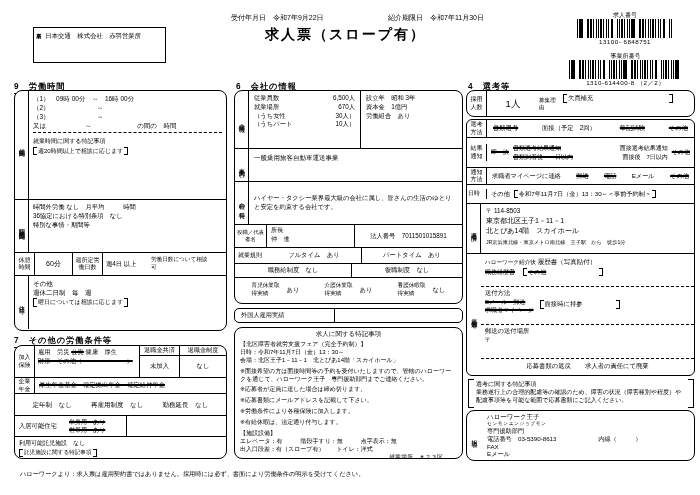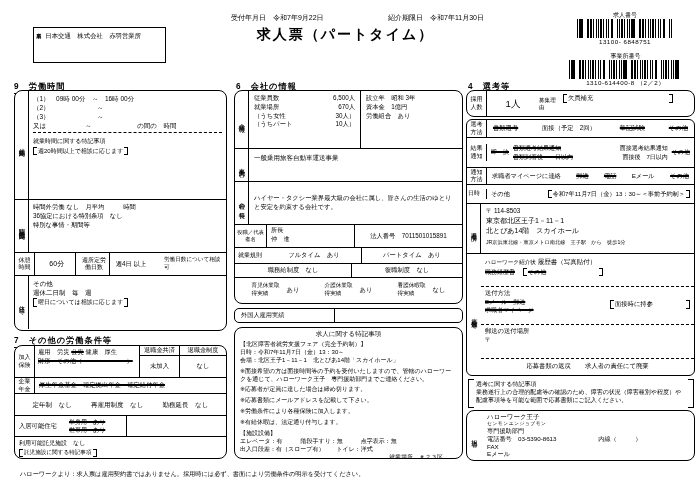--- a/index.html
+++ b/index.html
@@ -1,19 +1,19 @@
 <!DOCTYPE html>
 <html><head>
 <meta charset="utf-8">
 <style>
   * { box-sizing:border-box; margin:0; padding:0; }
   html,body { width:700px; height:495px; background:#fff; }
   body { font-family:"Liberation Sans","DejaVu Sans",sans-serif; color:#000; }
   .page { position:relative; width:700px; height:495px; background:#fff; overflow:hidden; font-size:7px; line-height:1.4; }
-  .row { display:flex;justify-content:space-between; }
+  .row { display:flex; }
   .grow { flex:1 1 auto; min-width:0; }
   .center { text-align:center; }
   .vmid { display:flex; align-items:center; }
   .struck { text-decoration:line-through; text-decoration-thickness:1.5px; }
   .t5 { font-size:5.2px; } .t55 { font-size:5.6px; } .t6 { font-size:6px; } .t63 { font-size:6.3px; } .t65 { font-size:6.5px; } .t7 { font-size:7px; }
 
   .box { position:absolute; border:1.6px solid #000; border-radius:8px; background:#fff; overflow:hidden; }
   .thin { border-width:0.9px; border-radius:5px; }
   .bt { border-top:0.9px solid #000; } .btk { border-top:1.5px solid #000; }
   .bl { border-left:0.9px solid #000; } .brr { border-right:0.9px solid #000; }
@@ -104,21 +104,21 @@
 <body>
 
 <div class="page">
 
   <div id="officebox">
     <div class="olabel">事業所名</div>
     <div class="oname">日本交通　株式会社　赤羽営業所</div>
   </div>
   <div id="received">受付年月日　令和7年9月22日</div>
   <div id="deadline">紹介期限日　令和7年11月30日</div>
-  <div id="title">求人票（パートタイム）</div>
+  <div id="title">求人票（スロープ有）</div>
 
   <div id="bc1" class="bcblock">
     <div class="bclabel">求人番号</div>
     <div class="bars"></div>
     <div class="bcnum">13100- 6848751</div>
   </div>
   <div id="bc2" class="bcblock">
     <div class="bclabel">事業所番号</div>
     <div class="bars"></div>
     <div class="bcnum">

